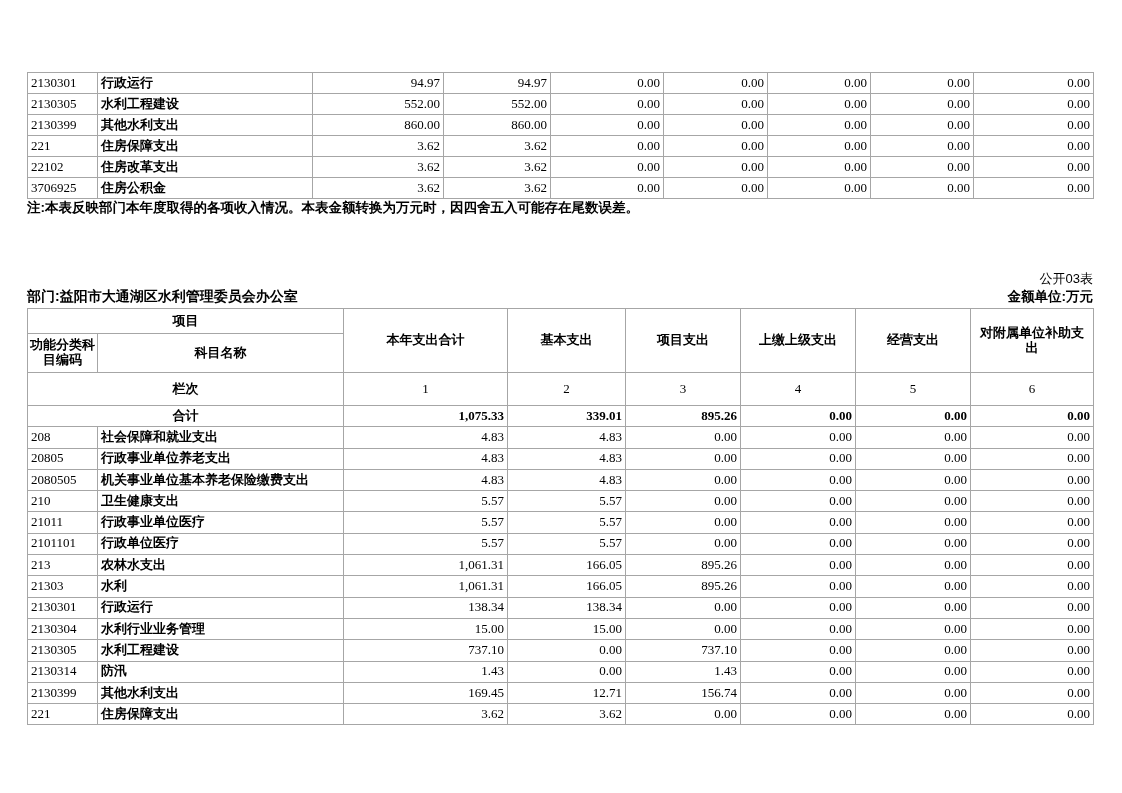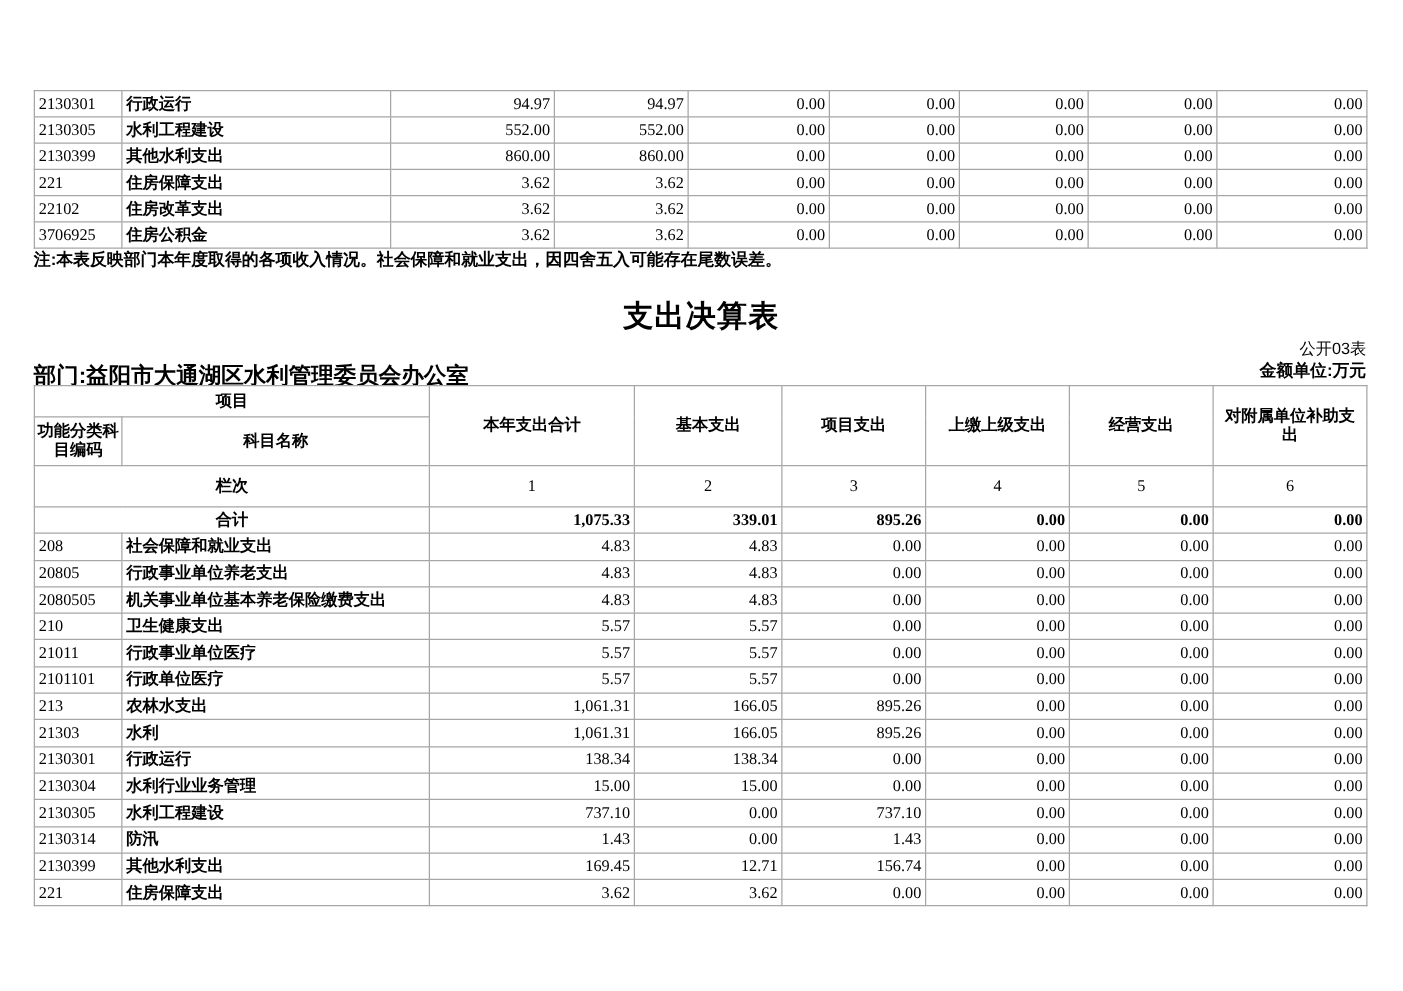--- a/index.html
+++ b/index.html
@@ -24,21 +24,21 @@
 
   .code{font-family:"Liberation Serif",serif;font-weight:normal;text-align:left;}
   .name{font-weight:bold;text-align:left;}
   .num{font-family:"Liberation Serif",serif;text-align:right;}
   .center{text-align:center !important;}
   .bold{font-weight:bold;}
 
   .note{position:absolute;left:27px;top:199px;font-size:13.5px;font-weight:bold;white-space:nowrap;}
   .title{position:absolute;left:0;top:237px;width:1122px;text-align:center;font-size:24px;font-weight:bold;letter-spacing:1px;}
   .table-no{position:absolute;right:29px;top:270px;font-size:13px;font-weight:normal;}
-  .dept{position:absolute;left:27px;top:288px;font-size:18px;font-weight:bold;}
+  .dept{position:absolute;left:27px;top:288px;font-size:14px;font-weight:bold;}
   .unit{position:absolute;right:29px;top:288px;font-size:13.5px;font-weight:bold;}
 </style>
 </head>
 <body>
 
 <div class="page">
 
   <table class="tbl top-tbl">
     <colgroup>
       <col style="width:70px">
@@ -114,23 +114,22 @@
           <td class="num">3.62</td>
           <td class="num">0.00</td>
           <td class="num">0.00</td>
           <td class="num">0.00</td>
           <td class="num">0.00</td>
           <td class="num">0.00</td>
         </tr>
       </tbody>
   </table>
 
-  <div class="note">注:本表反映部门本年度取得的各项收入情况。社会保障和就业支出，因四舍五入可能存在尾数误差。</div>
-
-  <div class="title">支出决算表</div>
+  <div class="note">注:本表反映部门本年度取得的各项收入情况。本表金额转换为万元时，因四舍五入可能存在尾数误差。</div>
+
   <div class="table-no">公开03表</div>
   <div class="dept">部门:益阳市大通湖区水利管理委员会办公室</div>
   <div class="unit">金额单位:万元</div>
 
   <table class="tbl main-tbl">
     <colgroup>
       <col style="width:70px">
         <col style="width:246px">
         <col style="width:164px">
         <col style="width:118px">

